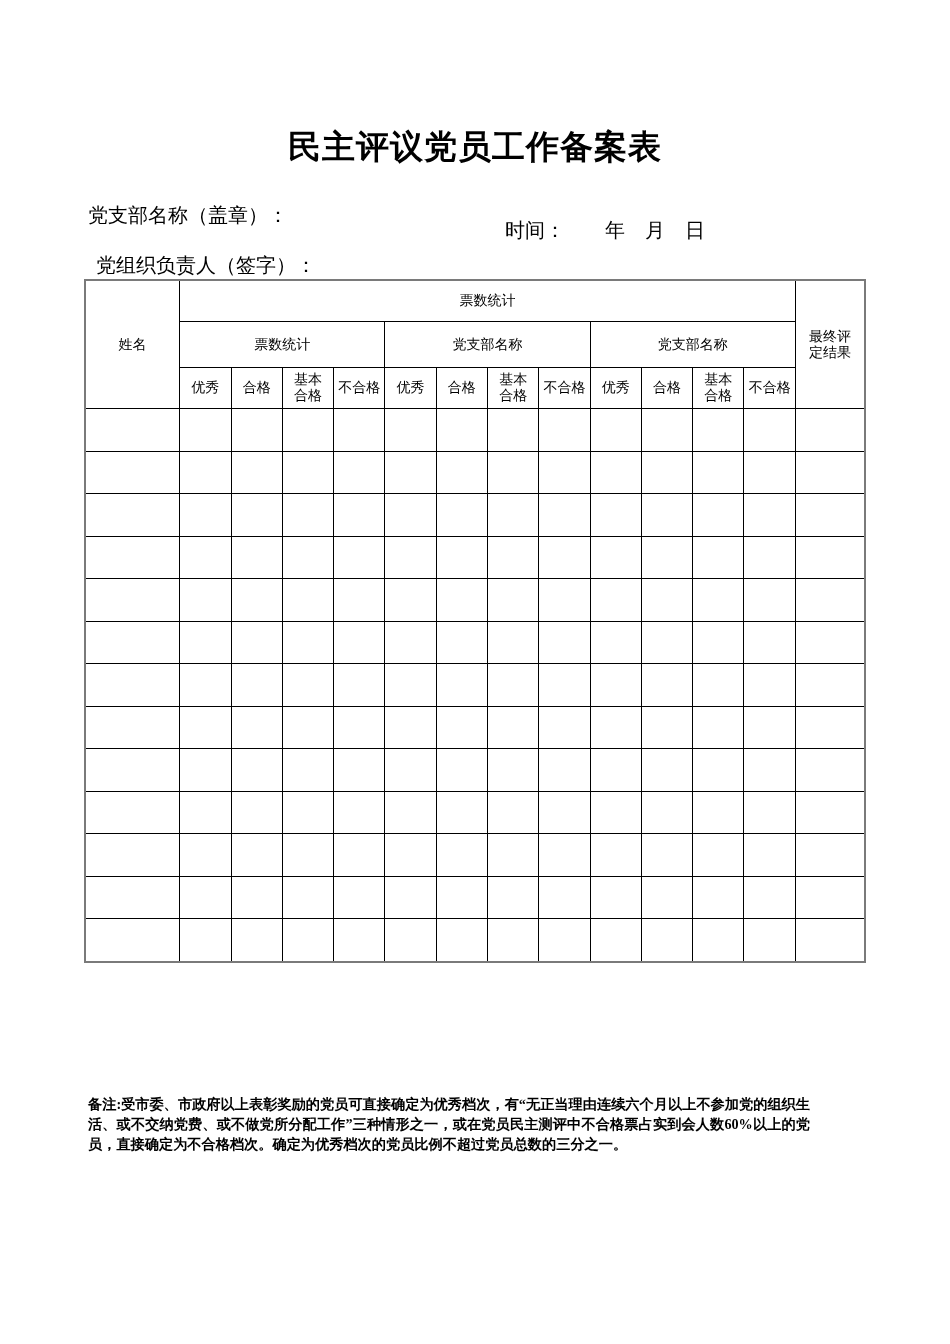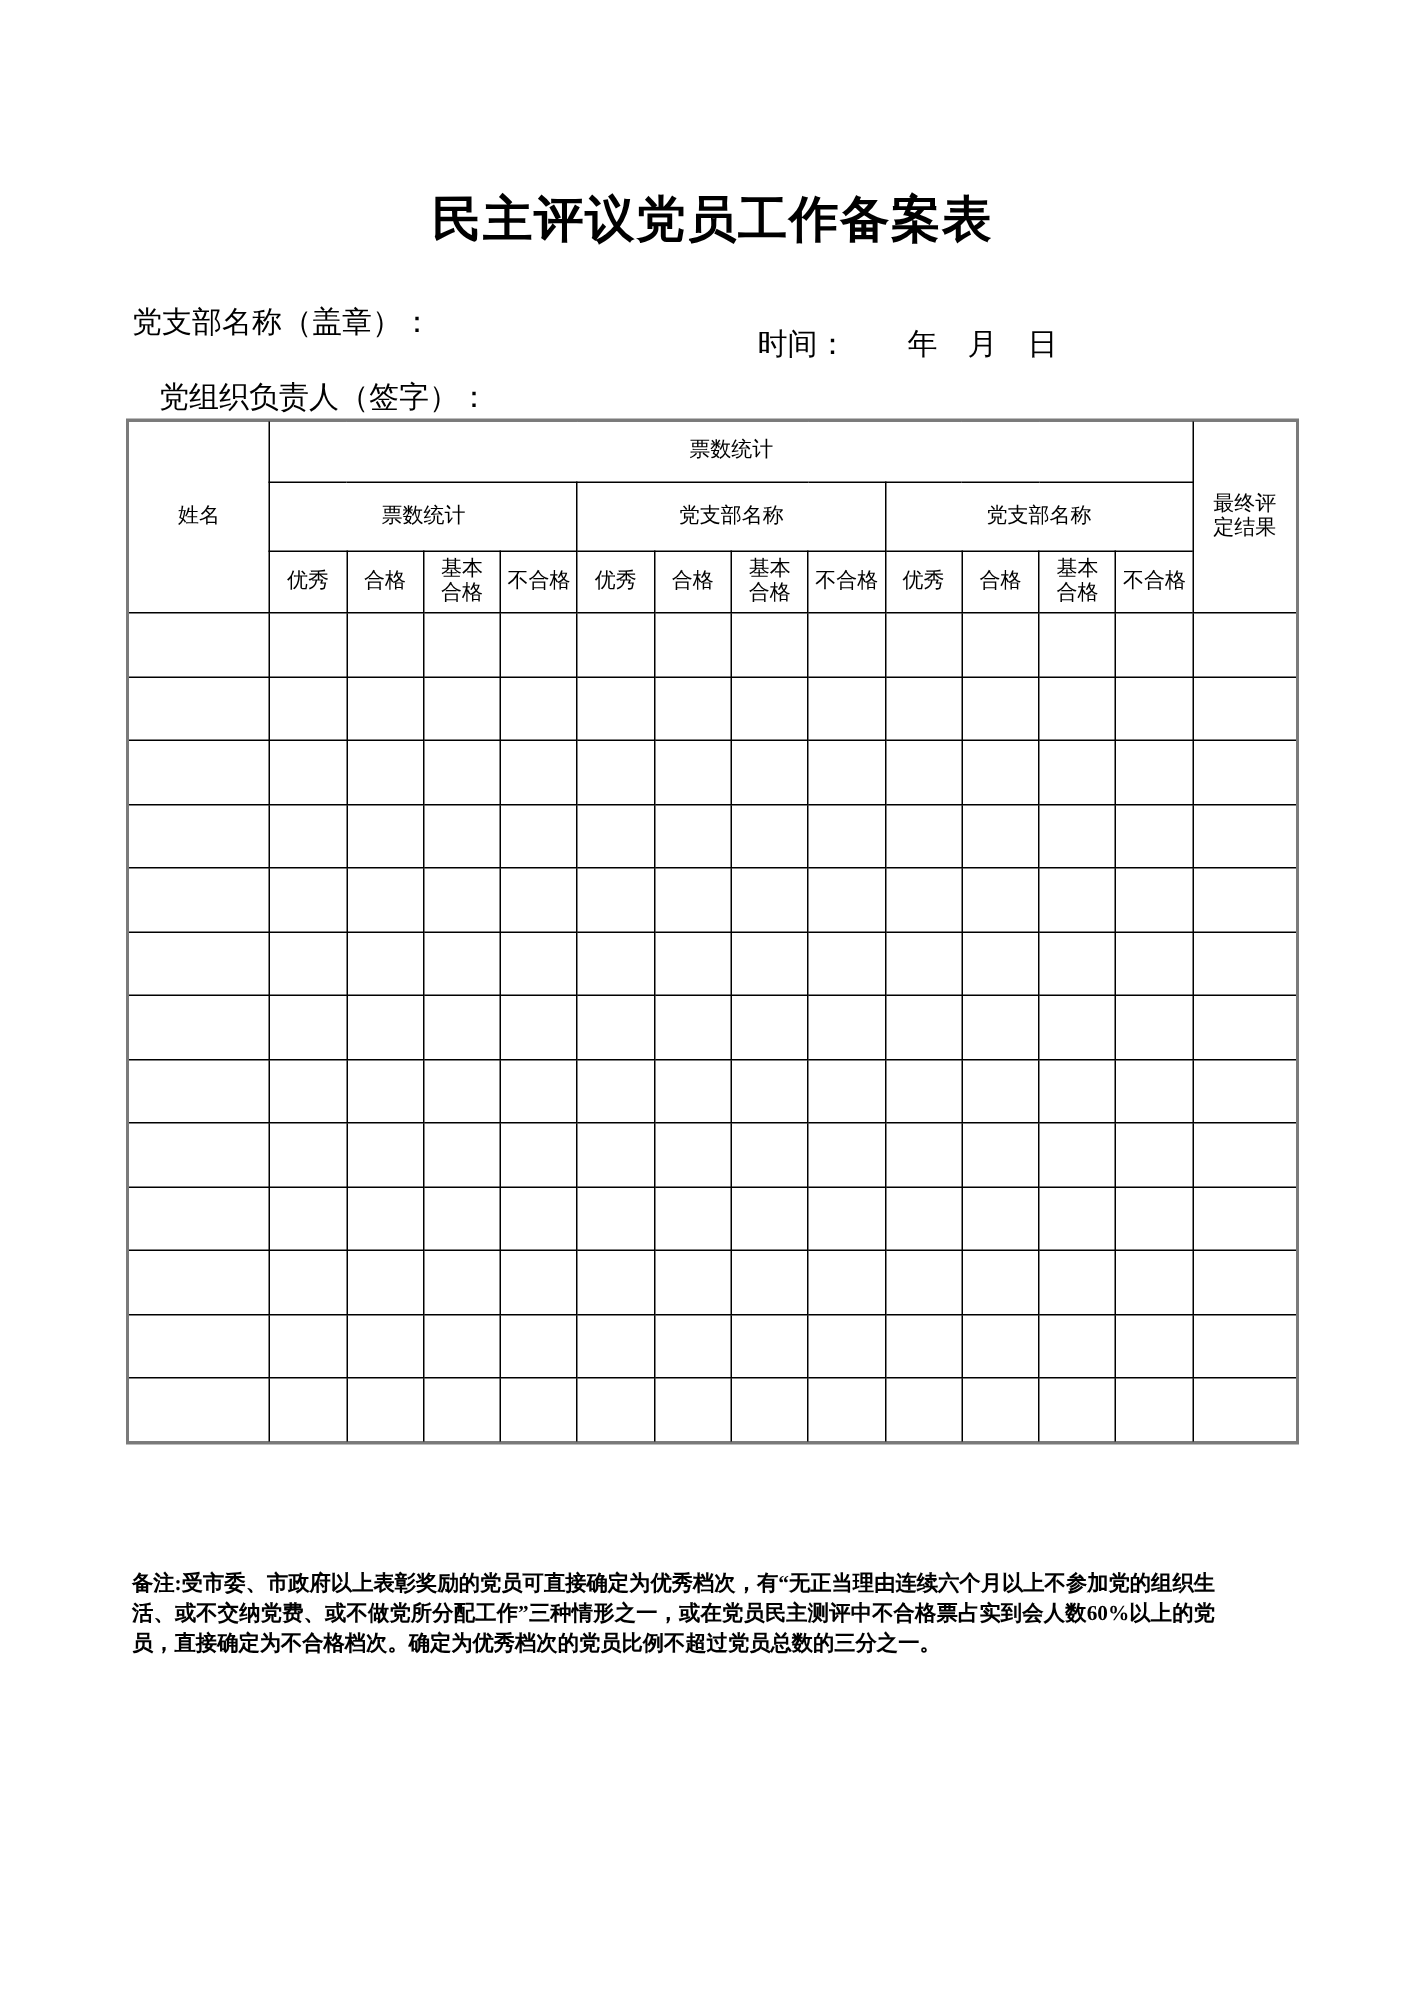--- a/index.html
+++ b/index.html
@@ -40,21 +40,21 @@
 
   
   .meta-line {
     position: absolute;
     font-size: 20px;
     line-height: 1.2;
     white-space: pre;
   }
   .meta-branch   { left: 88px; top: 203px; }
   .meta-time     { left: 505px; top: 218px; }
-  .meta-leader   { left: 106px; top: 253px; }
+  .meta-leader   { left: 96px; top: 253px; }
 
   
   .tbl-wrap {
     position: absolute;
     left: 85px;
     top: 280px;
     width: 780px;
   }
   table.grid {
     border-collapse: collapse;
@@ -87,21 +87,21 @@
   td.body-row { height: 41.5px; }
 
   .name-cell   { font-size: 16px; }
   .final-cell  { font-size: 13.5px; line-height: 1.15; }
   .two-line    { line-height: 1.05; font-size: 13px; }
 
   
   .note {
     position: absolute;
     left: 88px;
-    top: 1046px;
+    top: 1094px;
     width: 722px;
     font-size: 14.2px;
     font-weight: bold;
     line-height: 1.42;
     text-align: justify;
     font-family: "Liberation Serif", "DejaVu Serif", serif;
   }
 </style>
 </head>
 <body>

